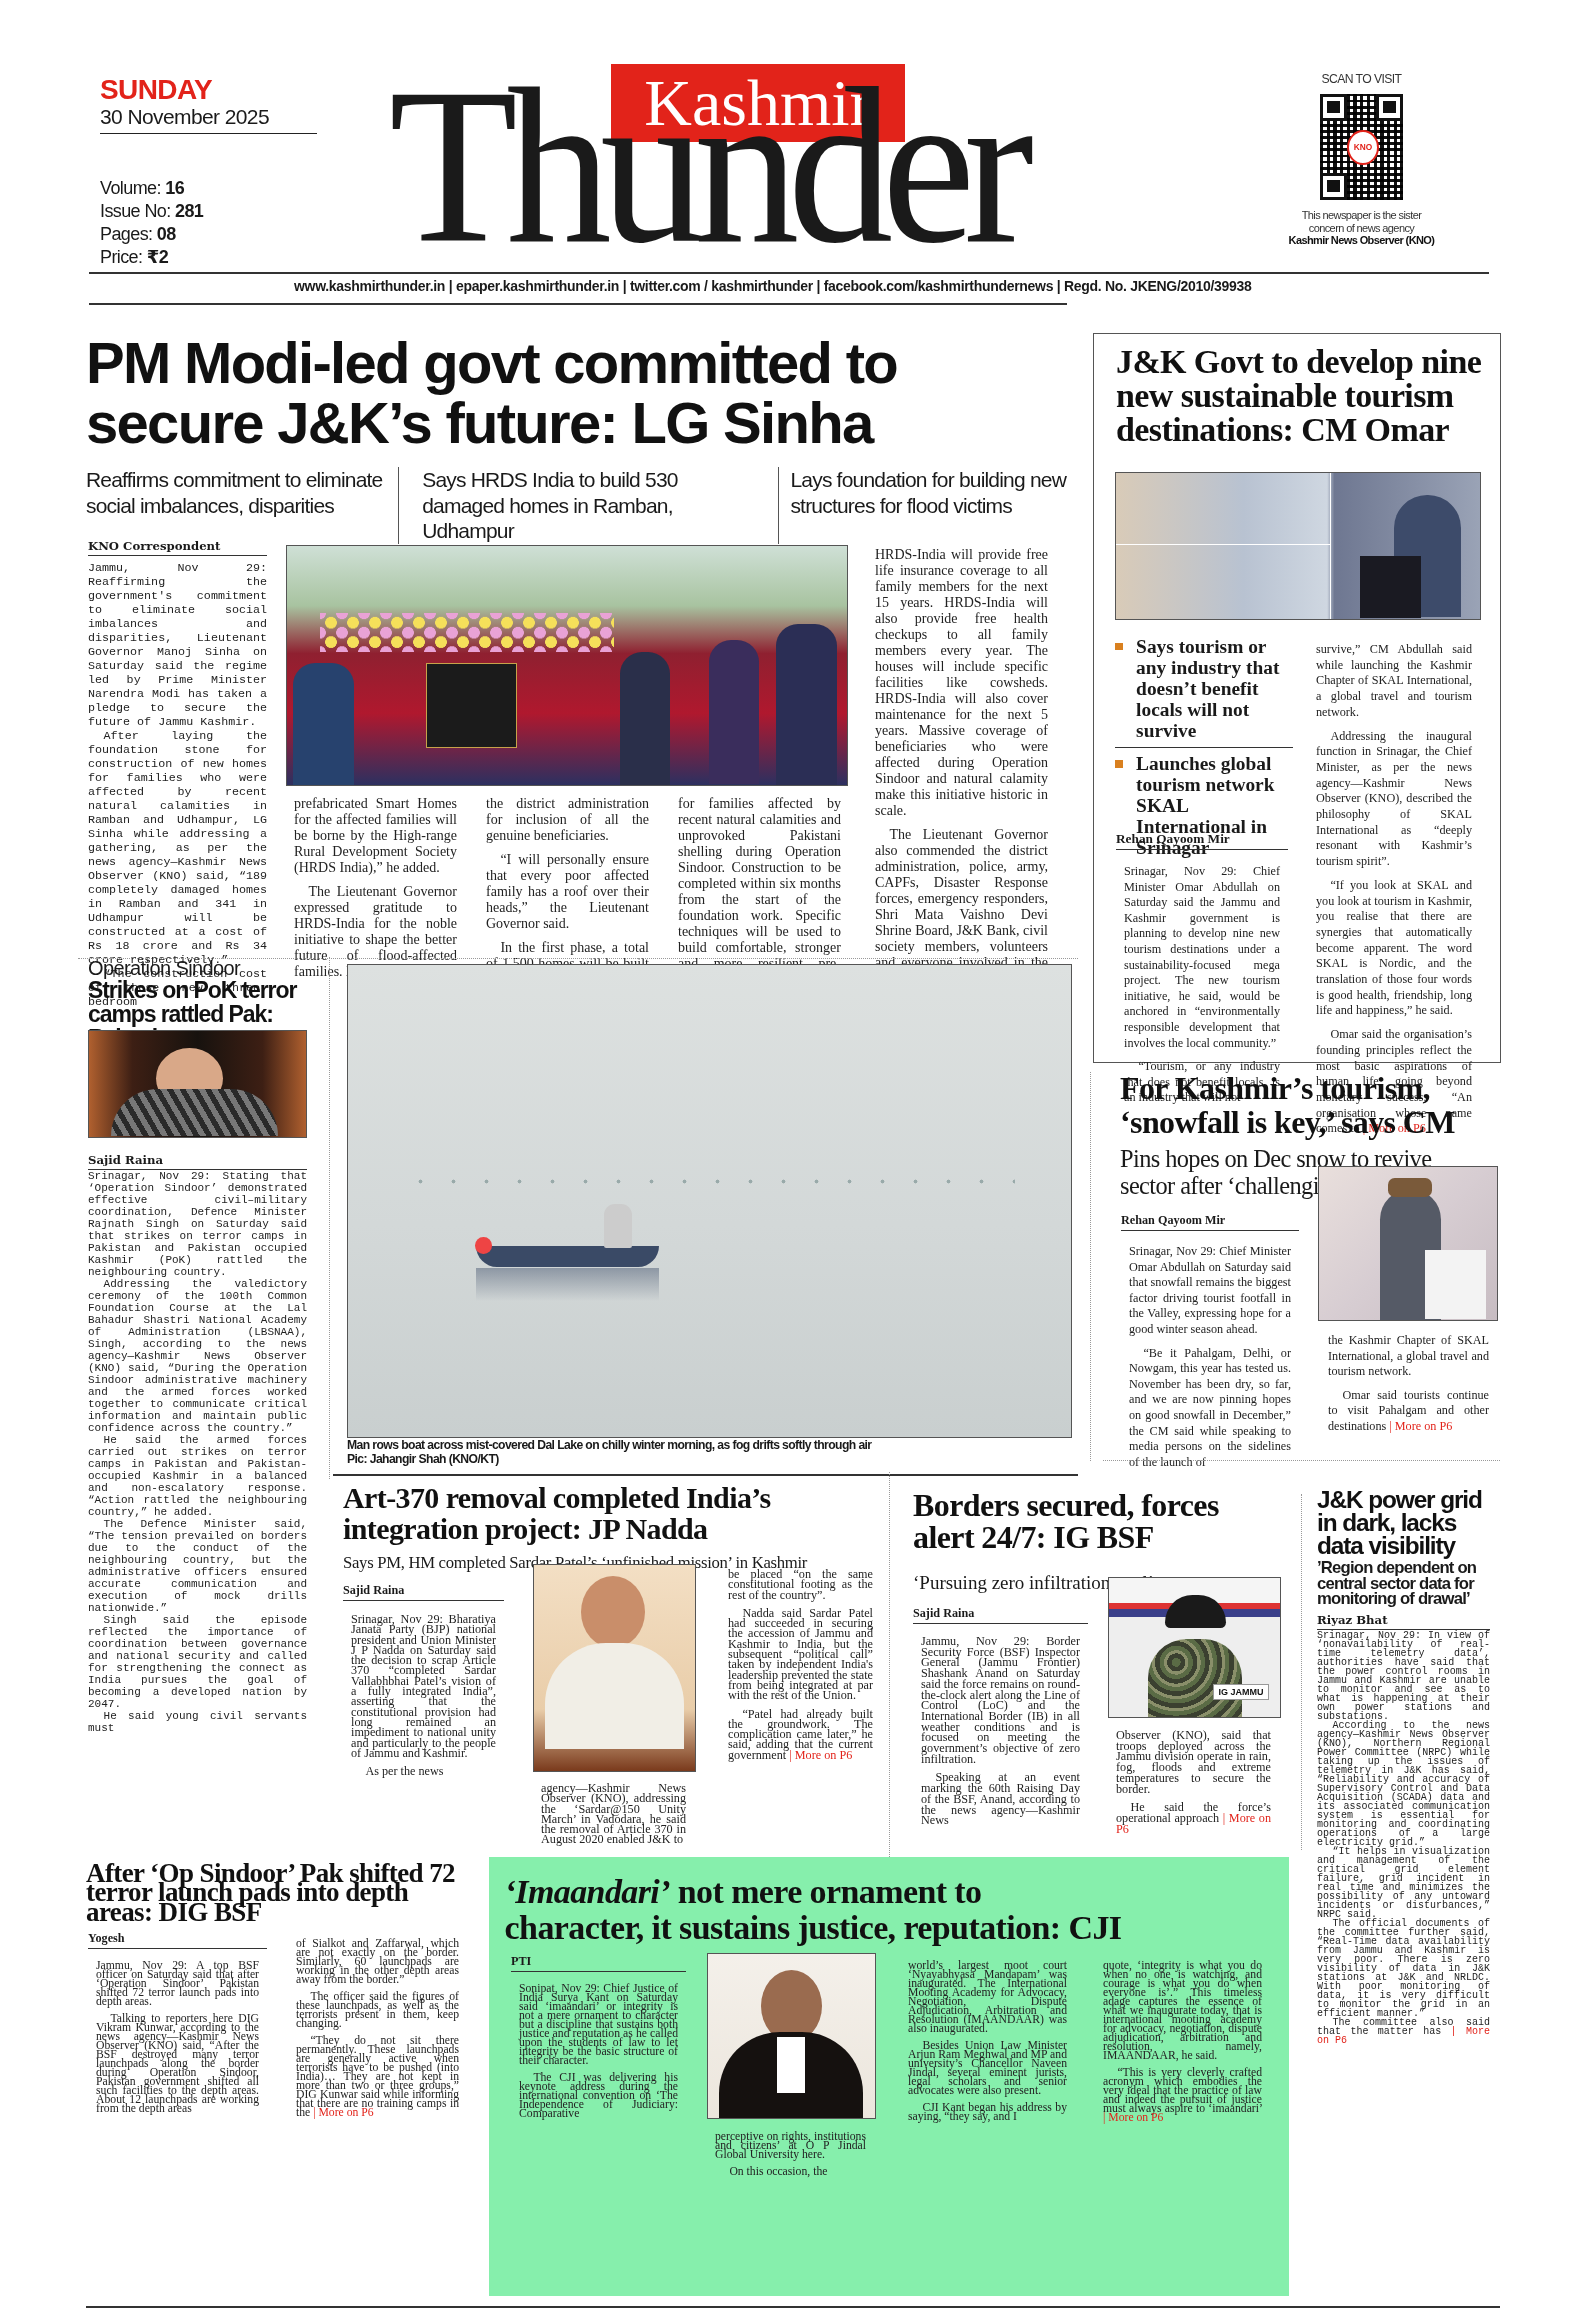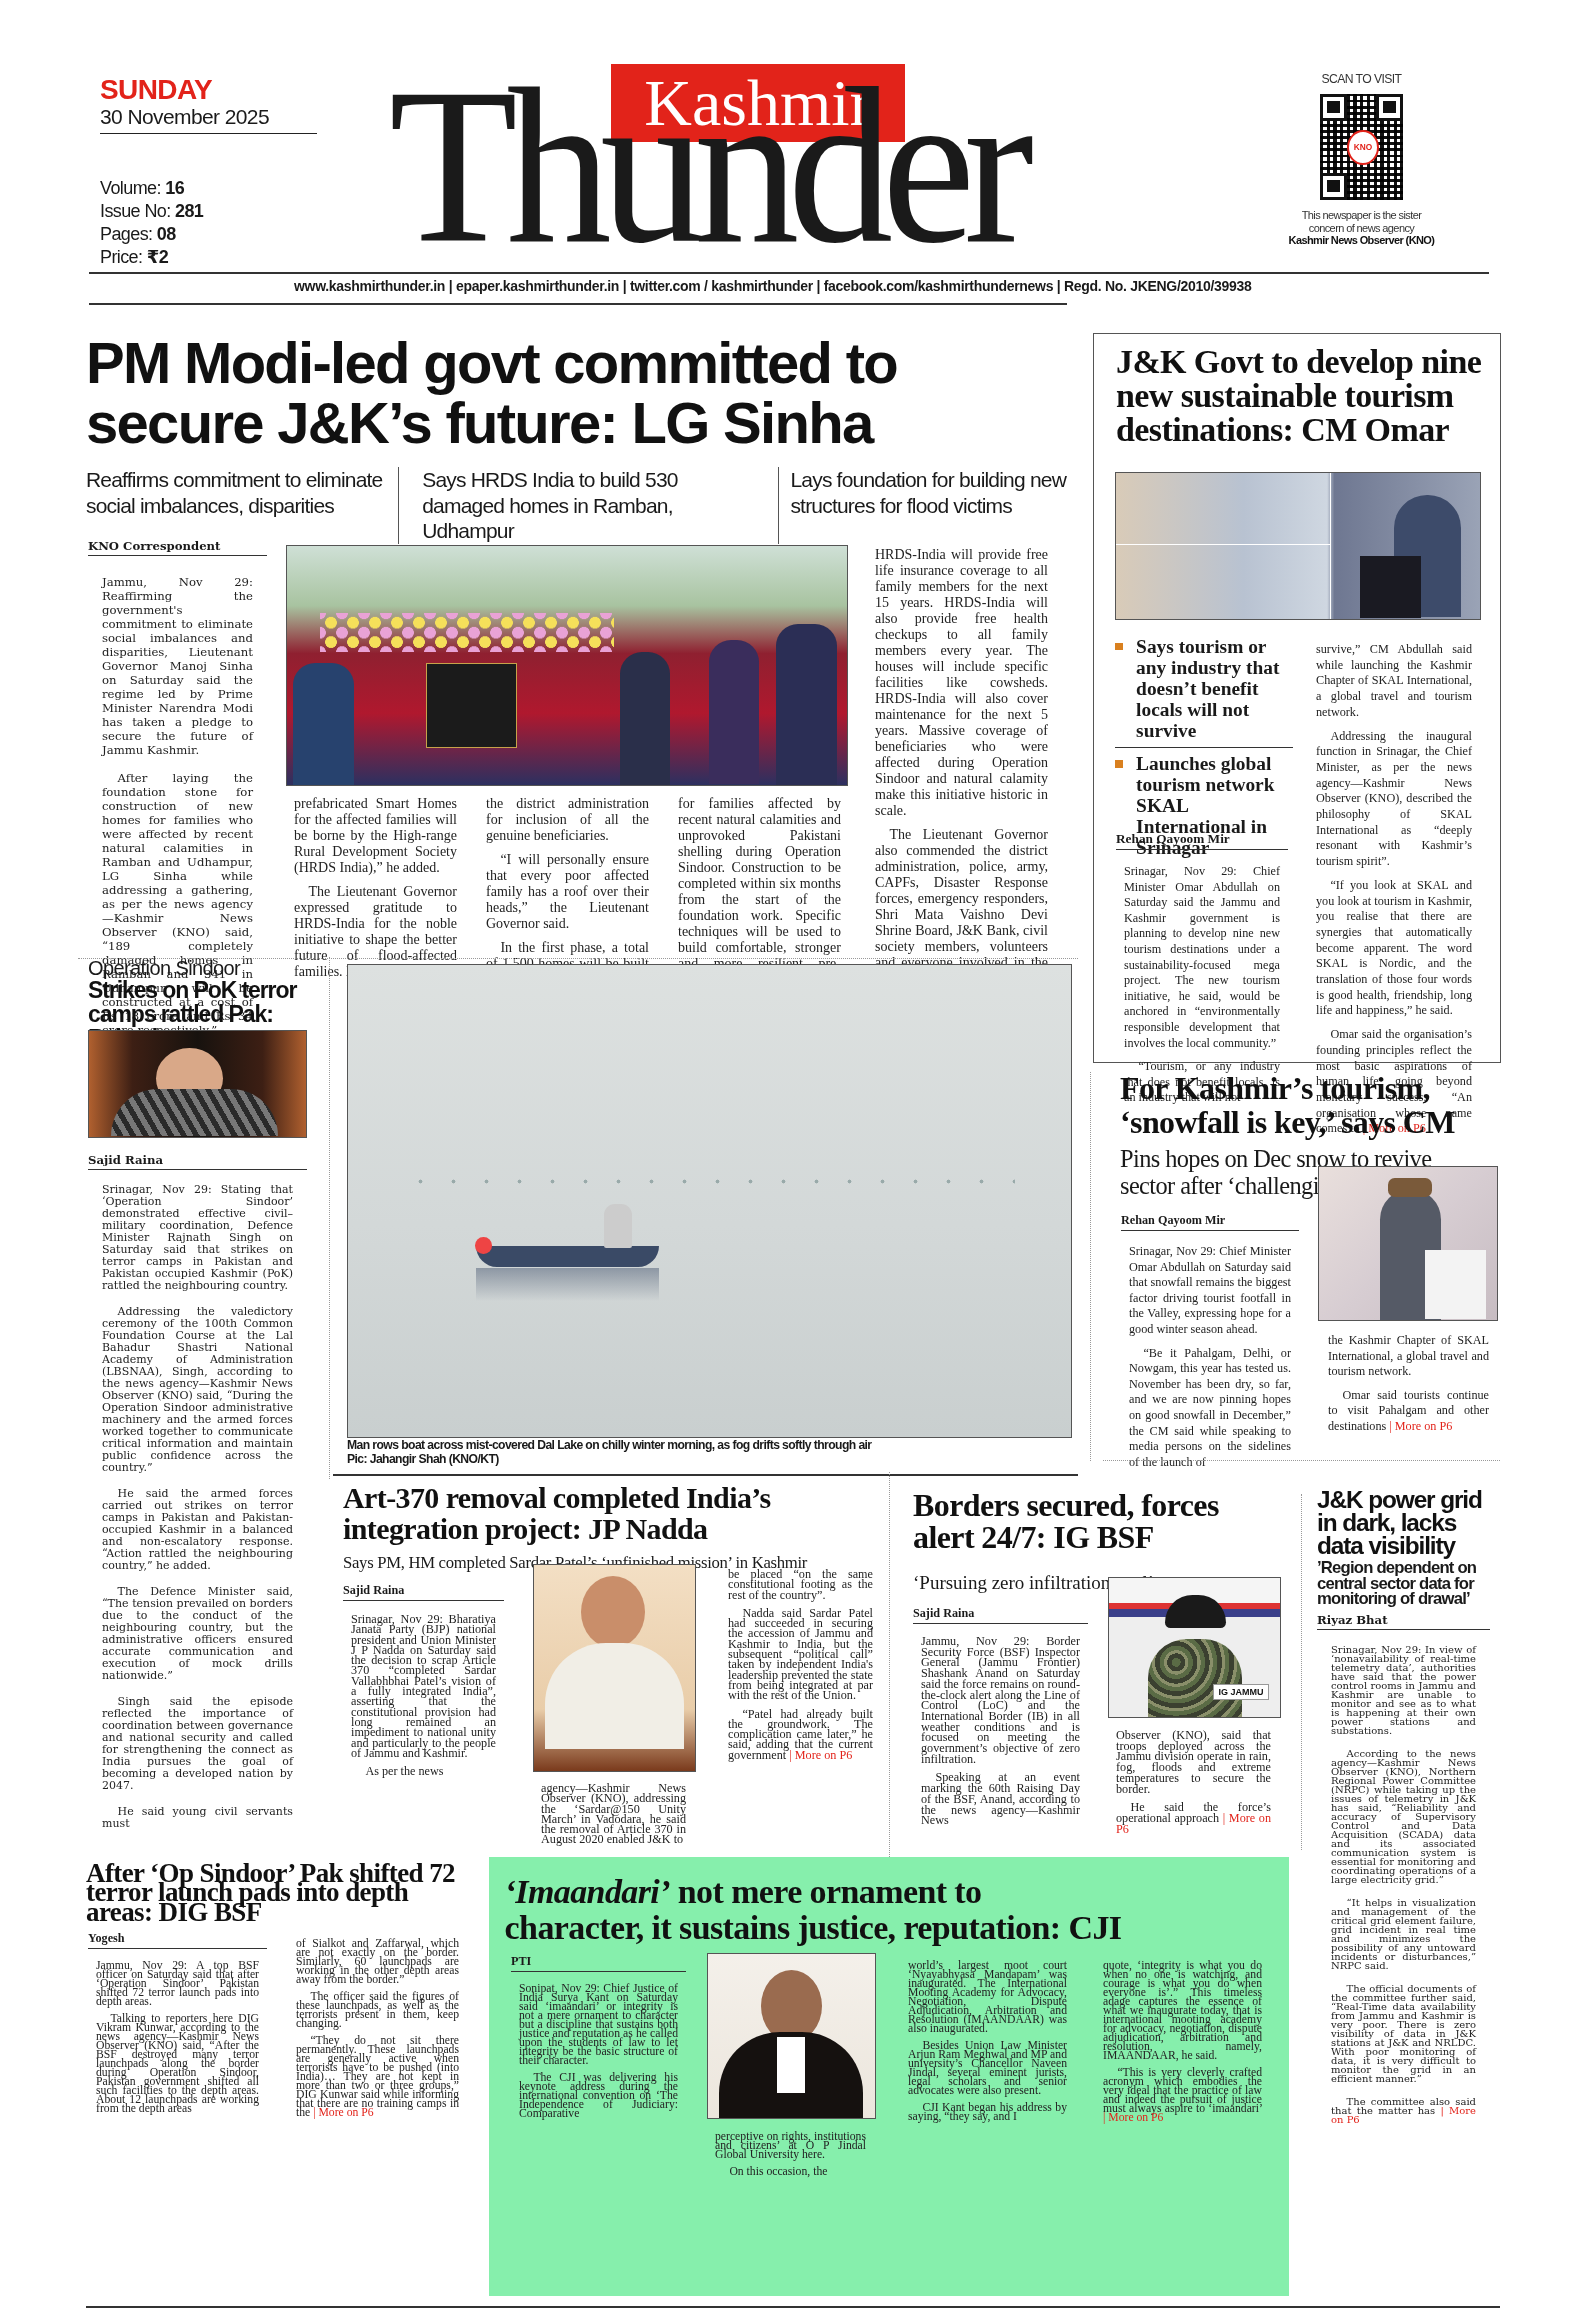--- a/index.html
+++ b/index.html
@@ -1,21 +1,21 @@
 <!DOCTYPE html>
 <html style="font-size:9px"><head>
 <meta charset="utf-8">
 <style>
   html, body { margin: 0; padding: 0; background: #ffffff; }
   body { width: 1584px; height: 2319px; position: relative; overflow: hidden; color: #1a1a1a; }
   .abs { position: absolute; }
   .serif { font-family: "DejaVu Serif", "Liberation Serif", serif; }
   .sans { font-family: "Liberation Sans", "DejaVu Sans", sans-serif; }
   .body-text { font-family: "DejaVu Serif", serif; font-size: 11.7px; line-height: 14px; text-align: justify; color: #222; }
-  .body-text p { margin: 14px; text-indent: 15.6px; }
+  .body-text p { margin: 0; text-indent: 15.6px; font-family: Liberation Mono, monospace; }
   .body-text p:first-child { text-indent: 0; }
   .cond { font-family: "Liberation Serif", serif; font-size: 14px; line-height: 16px; text-align: justify; color: #222; }
   .cond p { margin: 8px; text-indent: 14.4px; }
   .cond p:first-child { text-indent: 0; }
   .byline { font-family: "DejaVu Serif", serif; font-weight: bold; font-size: 11.7px; border-bottom: 1.1px solid #333; padding-bottom: 1.7px; }
   .byline-cond { font-family: "Liberation Serif", serif; font-weight: bold; font-size: 14.4px; border-bottom: 1.1px solid #333; padding-bottom: 1.7px; }
   .more { color: #e2231a; }
   .dotted-h { border-top: 1.1px dotted #999; height: 0; }
   .dotted-v { border-left: 1.1px dotted #999; width: 0; }
   .rule { background: #333; height: 2.2px; }

